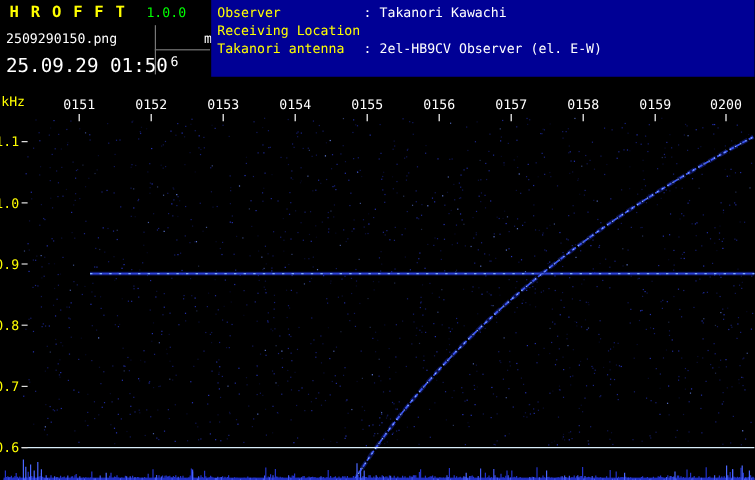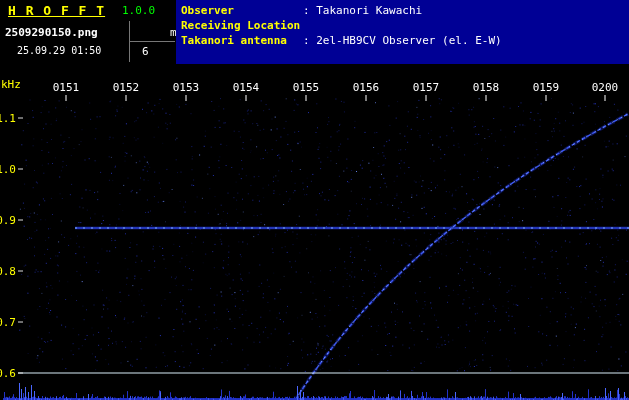--- a/index.html
+++ b/index.html
@@ -2,32 +2,32 @@
 <html><head>
 <meta charset="utf-8">
 <style>
   html,body{margin:0;padding:0;background:#000;}
   .screen{
     position:relative;width:629px;height:400px;background:#000;overflow:hidden;
     font-family:"DejaVu Sans Mono","Liberation Mono",monospace;
   }
   
   .hdr-left{position:absolute;left:0;top:0;width:176px;height:64px;background:#000;}
-  .app-title{position:absolute;left:8px;top:3px;color:#ffff00;font-size:13px;font-weight:bold;letter-spacing:1px;white-space:pre;text-decoration:underline;}
+  .app-title{position:absolute;left:8px;top:3px;color:#ffff00;font-size:13px;font-weight:bold;letter-spacing:1px;white-space:pre;}
   .app-version{position:absolute;left:122px;top:4px;color:#00ff00;font-size:11px;}
-  .fname{position:absolute;left:5px;top:26px;color:#fff;font-size:11px;white-space:pre;font-weight:bold;}
+  .fname{position:absolute;left:5px;top:26px;color:#fff;font-size:11px;white-space:pre;}
   .mode{position:absolute;left:134px;top:26px;color:#fff;font-size:11px;padding-left:36px;}
-  .ts{position:absolute;left:17px;top:45px;color:#fff;font-size:10px;white-space:pre;}
+  .ts{position:absolute;left:5px;top:45px;color:#fff;font-size:16px;white-space:pre;}
   .count{position:absolute;left:142px;top:45px;color:#fff;font-size:11px;}
   .vline{position:absolute;left:129px;top:21px;width:1px;height:41px;background:#777;}
   .hline{position:absolute;left:129px;top:41px;width:46px;height:1px;background:#777;}
   
   .hdr-right{position:absolute;left:176px;top:0;width:453px;height:64px;background:#000095;box-sizing:border-box;padding:3px 0 0 5px;}
   .info-row{display:flex;font-size:11px;line-height:15px;}
-  .info-label{color:#ffff00;width:122px;flex:none;white-space:pre;font-weight:bold;}
+  .info-label{color:#ffff00;width:122px;flex:none;white-space:pre;}
   .info-value{color:#ffffff;white-space:pre;}
   
   #spec{position:absolute;left:0;top:64px;}
   #spec text{font-family:"DejaVu Sans Mono","Liberation Mono",monospace;font-size:11px;}
 </style>
 </head>
 <body>
 
 <div class="screen">
 

